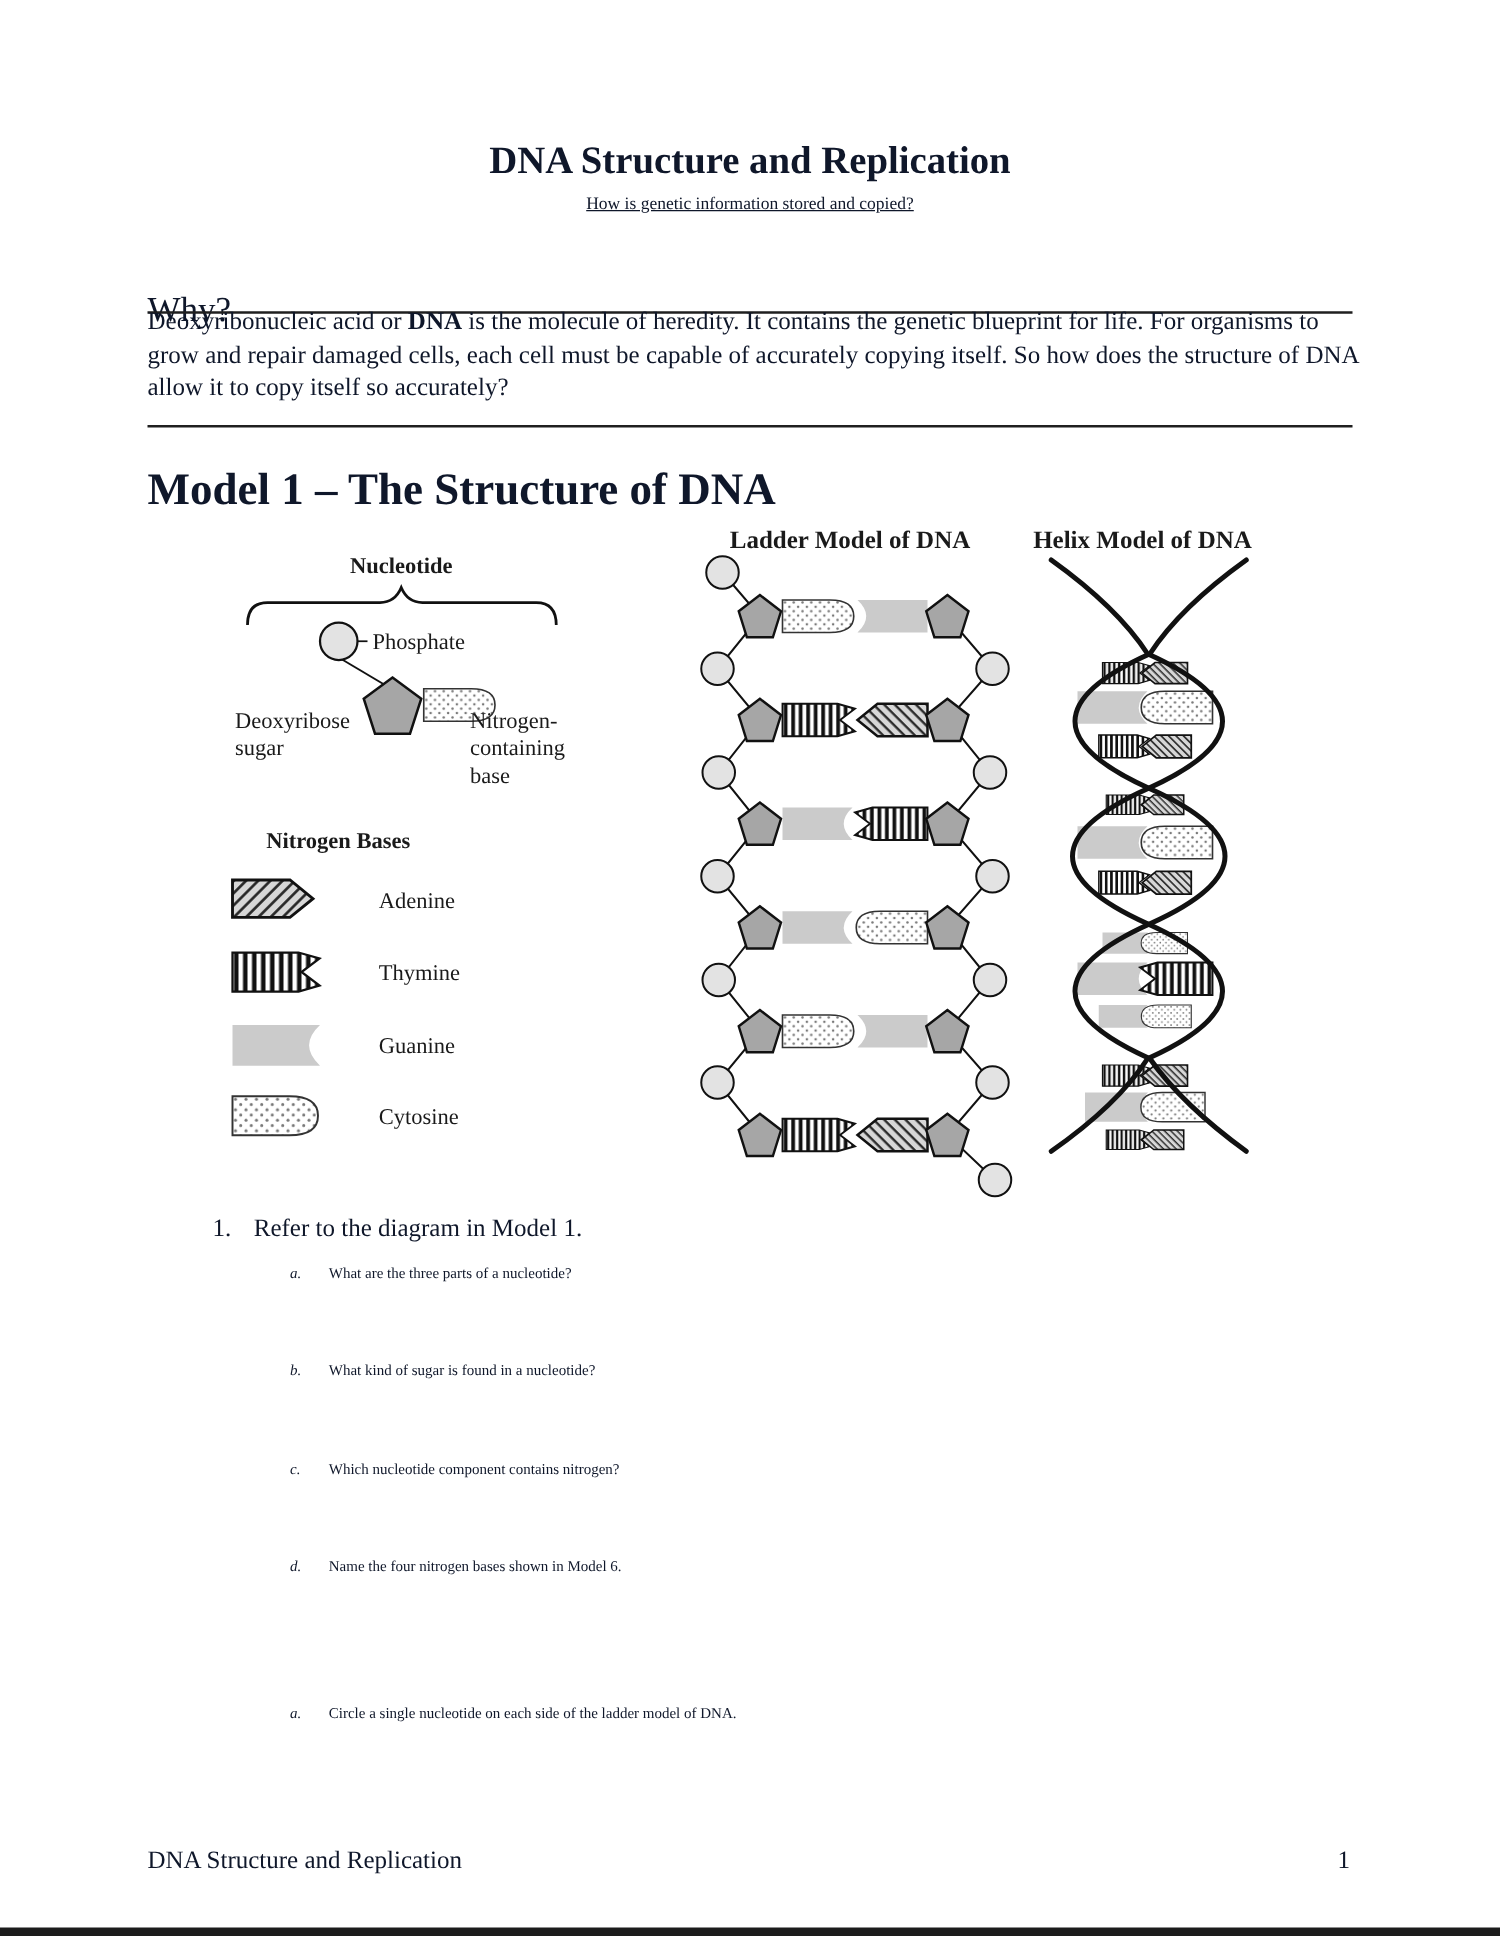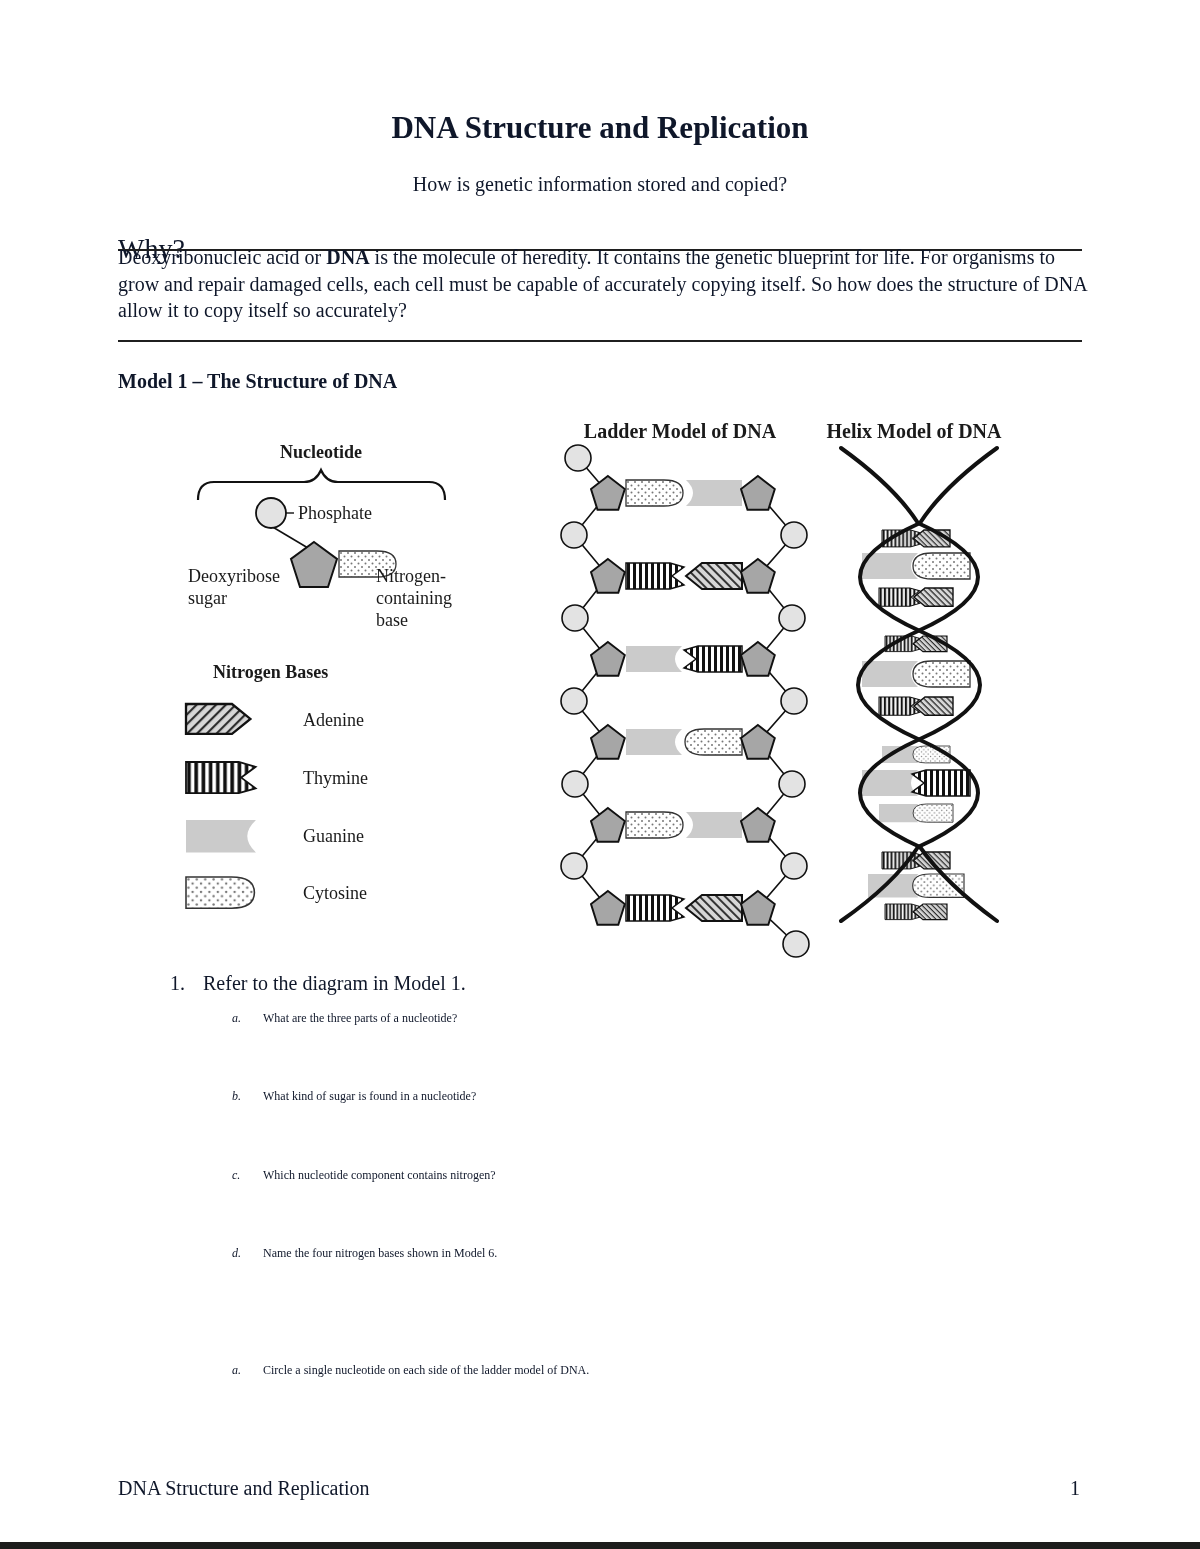--- a/index.html
+++ b/index.html
@@ -1,26 +1,26 @@
 <!DOCTYPE html>
 <html><head>
 <meta charset="utf-8">
 <style>
   html,body{margin:0;padding:0;background:#888;}
   .page{position:relative;width:1200px;height:1549px;background:#ffffff;
         font-family:"Liberation Serif",serif;color:#0f172a;overflow:hidden;margin:0 auto;}
   .title{position:absolute;top:110px;left:0;width:100%;text-align:center;
          font-size:31px;font-weight:bold;}
-  .subtitle{position:absolute;top:173px;left:0;width:100%;text-align:center;font-size:20px;}
+  .subtitle{position:absolute;top:156px;left:0;width:100%;text-align:center;font-size:14px;text-decoration:underline;}
   .why-h{position:absolute;top:191px;left:118px;font-size:28px;font-weight:normal;margin-top:42px;}
   .rule{position:absolute;left:118px;width:964px;border-top:2px solid #1f1f1f;height:0;}
   .rule1{top:249px;}
   .rule2{top:340px;}
   .para{position:absolute;top:244px;left:118px;width:970px;font-size:20px;line-height:1.33;}
-  .model-h{position:absolute;top:370px;left:118px;font-size:20px;font-weight:bold;}
+  .model-h{position:absolute;top:370px;left:118px;font-size:36px;font-weight:bold;}
   .diagram{position:absolute;top:416px;left:108px;width:980px;height:548px;}
   svg text{font-family:"Liberation Serif",serif;fill:#1a1a1a;}
   .svg-b{font-weight:bold;}
   .q{position:absolute;left:170px;font-size:20px;white-space:nowrap;}
   .qnum{display:inline-block;width:33px;}
   .sq{position:absolute;left:232px;font-size:12px;white-space:nowrap;}
   .sqletter{display:inline-block;width:31px;font-style:italic;}
   .footer-left{position:absolute;top:1477px;left:118px;font-size:20px;}
   .footer-page{position:absolute;top:1477px;right:120px;font-size:20px;}
   .scanbar{position:absolute;left:0;bottom:0;width:100%;height:7px;background:#1c1c1c;}

